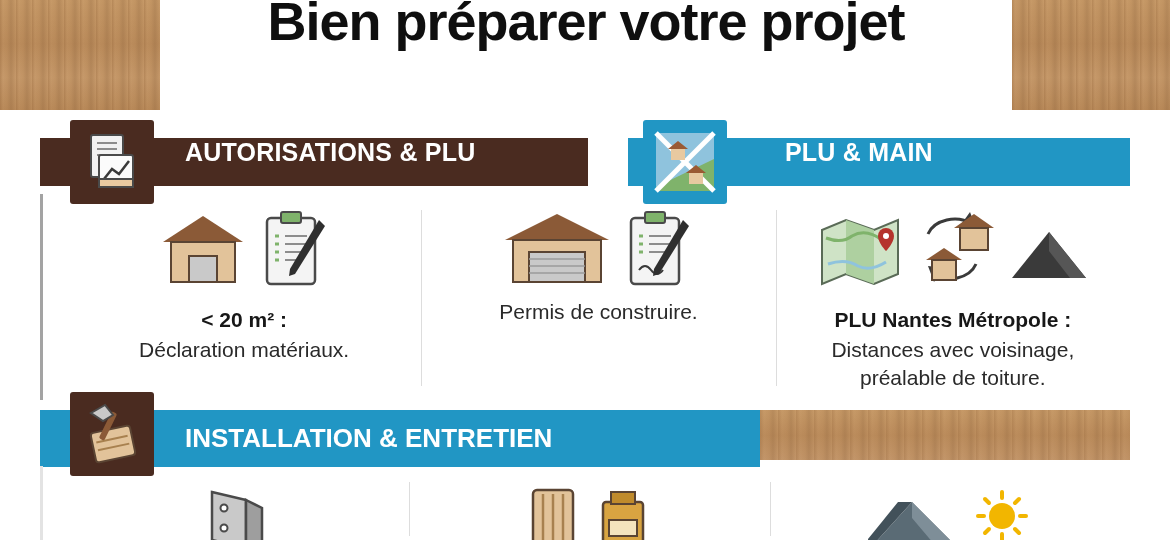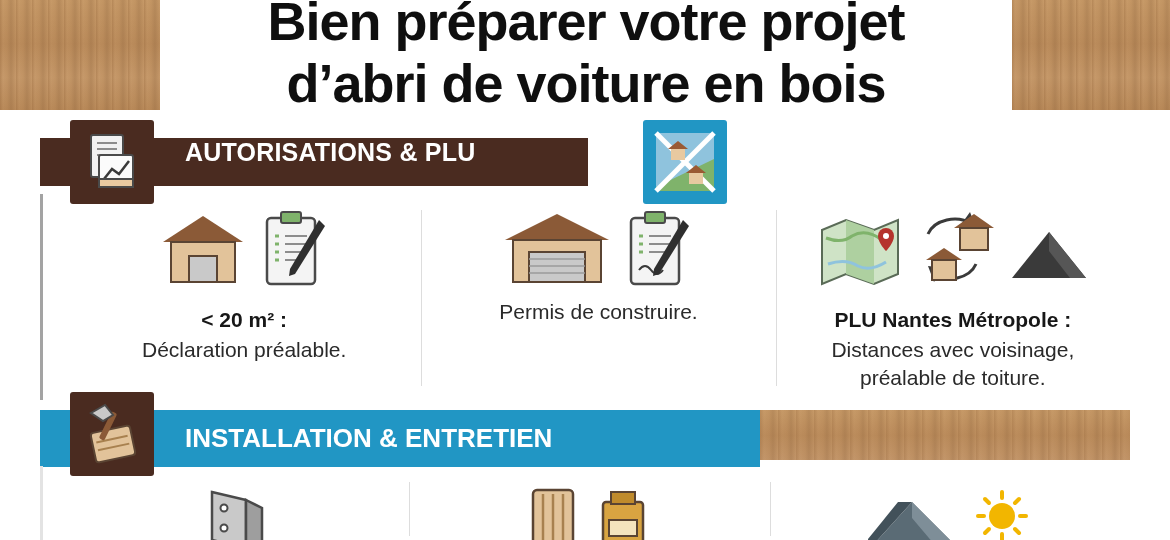--- a/index.html
+++ b/index.html
@@ -197,28 +197,30 @@
   svg { display: block; }
 </style>
 </head>
 <body>
 
 <div class="wood-strip wood-left"></div>
 <div class="wood-strip wood-right"></div>
 
 <div class="title-block">
   <span class="title-line">Bien préparer votre projet</span>
-  <span class="title-line">d’abri de voiture en bois</span>
 </div>
 
 <div class="section" id="section-one">
 
   <div class="bar-row">
     <div class="bar bar-dark">
       <span>AUTORISATIONS &amp; PLU</span>
+    </div>
+    <div class="bar bar-blue">
+      <span>PLU &amp; MAIN</span>
     </div>
 
     <div class="badge badge-brown">
       <svg width="66" height="66" viewBox="0 0 66 66">
         <rect x="12" y="6" width="32" height="42" rx="2" fill="#f2f2f2" stroke="#4a4a4a" stroke-width="2"></rect>
         <line x1="18" y1="14" x2="38" y2="14" stroke="#8d8d8d" stroke-width="2"></line>
         <line x1="18" y1="20" x2="38" y2="20" stroke="#8d8d8d" stroke-width="2"></line>
         <line x1="18" y1="26" x2="33" y2="26" stroke="#8d8d8d" stroke-width="2"></line>
         <rect x="20" y="26" width="34" height="30" rx="2" fill="#fbfbfb" stroke="#4a4a4a" stroke-width="2"></rect>
         <polyline points="25,50 33,40 40,45 50,32" fill="none" stroke="#3a3a3a" stroke-width="2.5"></polyline>
@@ -265,21 +267,21 @@
           <g stroke="#8d8d8d" stroke-width="2">
             <line x1="26" y1="28" x2="48" y2="28"></line>
             <line x1="26" y1="36" x2="48" y2="36"></line>
             <line x1="26" y1="44" x2="48" y2="44"></line>
             <line x1="26" y1="52" x2="44" y2="52"></line>
           </g>
           <polygon points="60,12 66,18 36,66 30,68 31,61" fill="#2f2f2f"></polygon>
         </svg>
       </div>
       <div class="card-title">&lt; 20 m² :</div>
-      <div class="card-text">Déclaration préalable.</div>
+      <div class="card-text">Déclaration matériaux.</div>
     </div>
 
     <div class="card">
       <div class="card-icons">
         <svg width="116" height="86" viewBox="0 0 116 86">
           <polygon points="6,32 58,6 110,32" fill="#8b5a37"></polygon>
           <rect x="14" y="32" width="88" height="42" fill="#e2c39a" stroke="#5a4433" stroke-width="2"></rect>
           <rect x="30" y="44" width="56" height="30" fill="#c9c9c9" stroke="#5a4433" stroke-width="2"></rect>
           <g stroke="#9a9a9a" stroke-width="1.5">
             <line x1="30" y1="51" x2="86" y2="51"></line>

